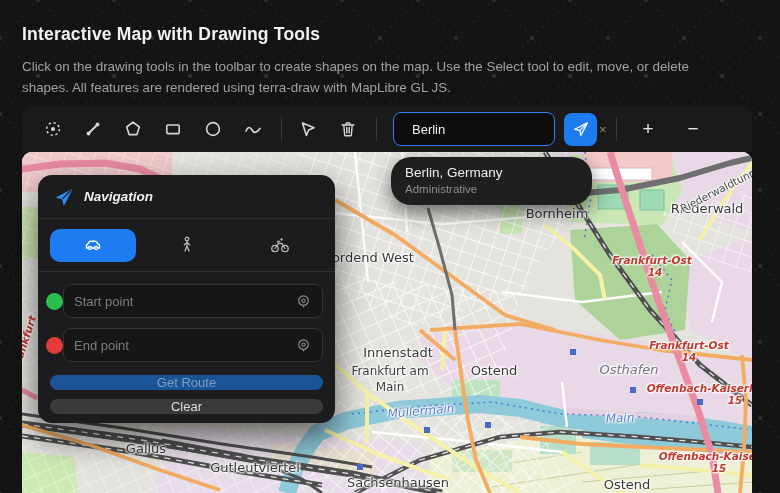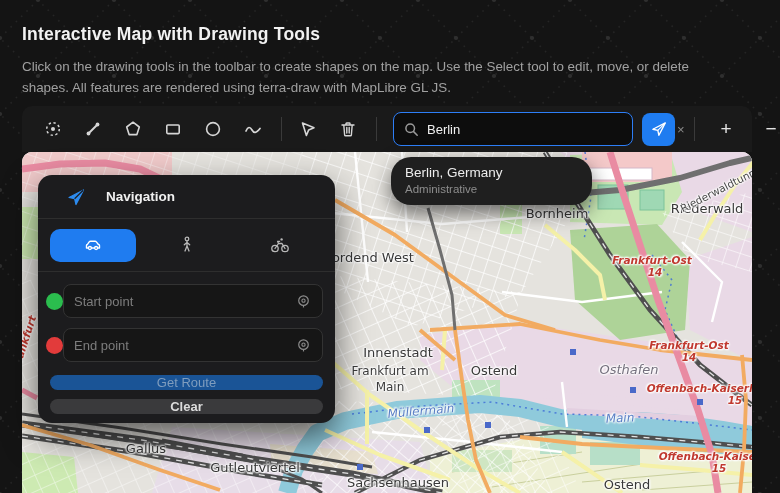--- a/index.html
+++ b/index.html
@@ -5,53 +5,53 @@
   * { margin:0; padding:0; box-sizing:border-box; }
   html,body { width:780px; height:493px; background:#141414; overflow:hidden; }
   #app { position:relative; width:780px; height:493px; font-family:"Liberation Sans",sans-serif; }
   #bg-pattern { position:absolute; inset:0; }
   .hdr { position:absolute; left:22px; top:24px; width:730px; }
   .hdr h1 { font-size:17.5px; font-weight:bold; color:#f2f2f2; letter-spacing:.2px; }
   .hdr p { margin-top:12px; font-size:13.4px; line-height:1.55; color:#a0a0a0; width:700px; }
   .toolbar { position:absolute; left:22px; top:106px; width:730px; height:46px; background:#1a1a1a; border-radius:10px 10px 0 0; display:flex; align-items:center; padding:0 0 0 12px; }
   .tbtn { width:38px; height:34px; margin-right:2px; display:flex; align-items:center; justify-content:center; color:#d6d6d6; border-radius:6px; flex:none; }
   .tdiv { width:1px; height:24px; background:#3a3a3a; margin:0 7px; flex:none; }
-  .searchbox { width:240px; height:34px; border:1.5px solid #2d7ef7; border-radius:8px; background:#0d0d0d; display:flex; align-items:center; padding:0 10px; gap:8px; margin-left:9px; flex:none; }
+  .searchbox { width:162px; height:34px; border:1.5px solid #2d7ef7; border-radius:8px; background:#0d0d0d; display:flex; align-items:center; padding:0 10px; gap:8px; margin-left:9px; flex:none; }
   .searchbox input { background:transparent; border:none; outline:none; color:#f0f0f0; font-size:13px; width:140px; font-family:inherit; }
   .navbtn { width:33px; height:33px; border-radius:8px; background:#1f7cf0; display:flex; align-items:center; justify-content:center; margin-left:9px; flex:none; }
   .xclear { color:#8a8a8a; font-size:13px; margin-left:2px; flex:none; width:10px; }
   .zoombtn { width:38px; height:34px; display:flex; align-items:center; justify-content:center; color:#e3e3e3; font-size:19px; font-weight:400; flex:none; }
   #map { position:absolute; left:22px; top:152px; width:730px; height:341px; overflow:hidden; background:#e5e3de; border-radius:10px 10px 0 0; }
   #map svg.base { position:absolute; left:0; top:0; }
   .map-label { position:absolute; white-space:nowrap; font-family:"DejaVu Sans",sans-serif; transform:translate(-50%,-50%); text-shadow:0 0 2px #fff,0 0 2px #fff,0 0 3px #fff,1px 1px 2px #fff,-1px -1px 2px #fff; }
   .lbl-district { font-size:13px; color:#383838; }
   .lbl-city { font-size:12px; color:#3c3c3c; text-align:center; line-height:1.3; }
   .lbl-shield { font-size:10.5px; font-style:italic; font-weight:bold; color:#c0392f; }
   .lbl-water { font-size:12px; font-style:italic; color:#5a7fc5; }
   .lbl-industrial { font-size:13px; font-style:italic; color:#75707e; }
   .lbl-tunnel { font-size:10.5px; color:#484848; }
   .dropdown { position:absolute; left:391px; top:157px; width:201px; height:48px; background:#1f1f1f; border-radius:20px; box-shadow:0 8px 20px rgba(0,0,0,.55); padding:8px 14px; }
   .dropdown .t1 { color:#ededed; font-size:13.5px; font-weight:500; }
   .dropdown .t2 { color:#8d8d8d; font-size:11.5px; margin-top:3px; }
   .panel { position:absolute; left:38px; top:175px; width:297px; height:248px; background:#1c1c1e; border-radius:14px; box-shadow:0 14px 34px rgba(0,0,0,.6); }
-  .panel .phead { height:44px; display:flex; align-items:center; padding:0 28px; gap:20px; border-bottom:1px solid #2e2e2e; }
+  .panel .phead { height:44px; display:flex; align-items:center; padding:0 16px; gap:10px; border-bottom:1px solid #2e2e2e;font-style:italic; }
   .panel .phead .ptitle { color:#f0f0f0; font-size:13.5px; font-weight:bold; }
   .modes { height:53px; display:flex; align-items:center; padding:0 12px; gap:8px; border-bottom:1px solid #2e2e2e; }
   .mode { width:88px; height:33px; border-radius:10px; display:flex; align-items:center; justify-content:center; color:#b9b9b9; }
   .mode.active { background:#1f7cf0; color:#fff; }
   .rowin { display:flex; align-items:center; margin:12px 12px 0 8px; }
   .rowin.second { margin-top:10px; }
   .dot { width:17px; height:17px; border-radius:50%; flex:none; }
   .pininput { flex:1; height:34px; background:#161616; border:1px solid #333; border-radius:8px; display:flex; align-items:center; padding:0 10px; }
   .pininput input { flex:1; background:transparent; border:none; outline:none; color:#bbb; font-size:13px; font-family:inherit; }
   .pininput input::placeholder { color:#7d7d7d; }
   .btnrow { display:flex; margin:13px 12px 0 12px; gap:9px;flex-direction:column; }
   .btnrow .b { flex:1; height:34px; border-radius:8px; display:flex; align-items:center; justify-content:center; font-size:13px; }
   .b.getroute { background:#1a5496; color:#7f9dbe; }
-  .b.clear { background:#3a3a3c; color:#dcdcdc;font-weight:bold; }
+  .b.clear { background:#3a3a3c; color:#dcdcdc; }
 </style>
 </head>
 <body>
 
 <div id="app">
   <svg id="bg-pattern" width="780" height="493">
     <defs>
       <pattern id="diamonds" width="76" height="76" patternUnits="userSpaceOnUse">
         <path d="M0,38 L38,0 L76,38 L38,76 Z" fill="none" stroke="#252525" stroke-width="1.5" stroke-dasharray="1.5 6"></path>
         <circle cx="38" cy="0" r="2.1" fill="#2f2f2f"></circle>

